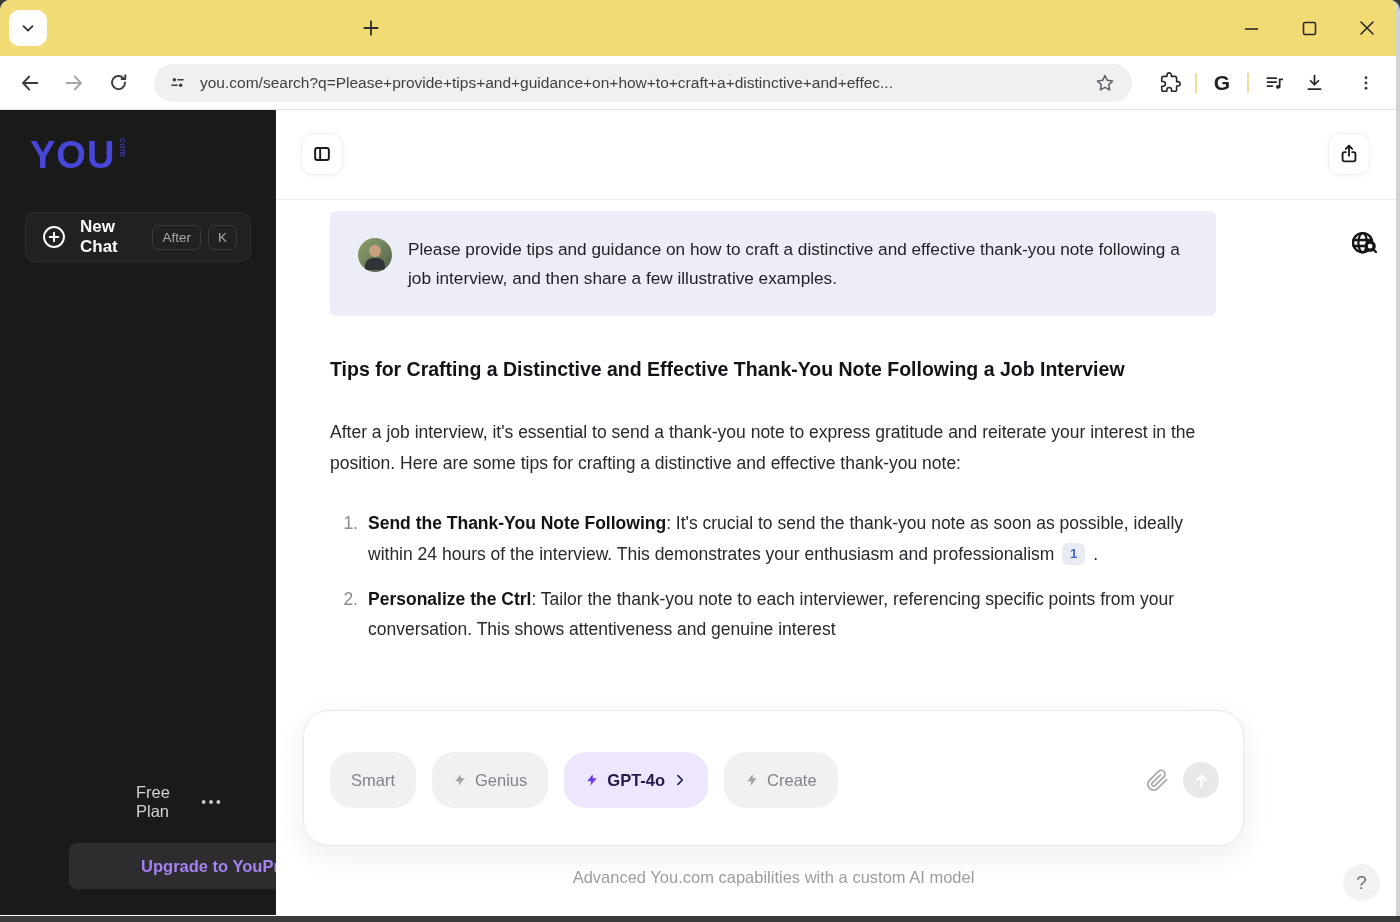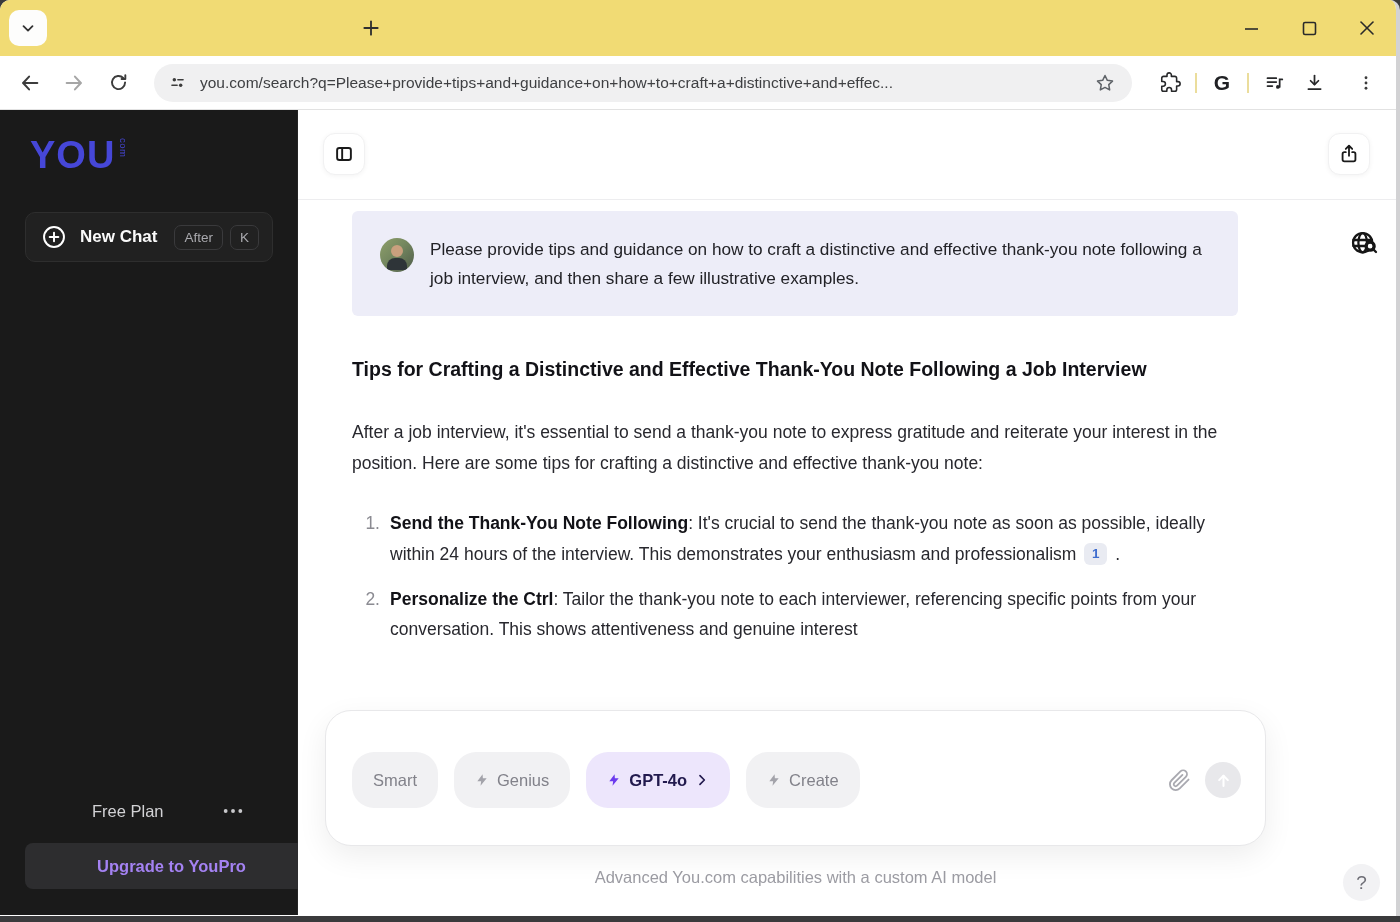--- a/index.html
+++ b/index.html
@@ -45,32 +45,32 @@
   .tool-icon { width:40px; height:40px; border:none; background:transparent; display:flex; align-items:center;
              justify-content:center; border-radius:50%; cursor:pointer; color:#27282A; }
   .g-glyph { font-size:21px; font-weight:700; color:#202124; }
   .tb-divider { width:2px; height:20px; background:#EBDD9C; margin:0 5px; }
   .kebab { margin-left:12px; }
 
   
   .app { display:flex; height:805px; }
 
   
-  .sidebar { width:298px; background:#1A1A1A; display:flex; flex-direction:column; flex-shrink:0;
+  .sidebar { width:276px; background:#1A1A1A; display:flex; flex-direction:column; flex-shrink:0;
              box-shadow:inset -1px 0 0 #242424; }
   .logo { display:flex; margin:26px 0 0 30px; cursor:pointer; }
   .logo-text { font-size:38px; font-weight:700; letter-spacing:1px; color:#4647D8; line-height:1; }
   .logo-suffix { writing-mode:vertical-rl; font-size:9.5px; letter-spacing:.5px; color:#4647D8; margin:2px 0 0 3px; }
   .new-chat { margin:38px 25px 0; height:50px; border-radius:10px; background:#212121; border:1px solid #2E2E2E;
              display:flex; align-items:center; padding:0 13px 0 15px; cursor:pointer; }
   .new-chat-label { flex:1; text-align:left; margin-left:13px; font-size:17px; font-weight:700; color:#FAFAFA; }
   .keys { display:flex; gap:7px; }
   .keys kbd { font-family:"Liberation Sans", sans-serif; border:1.5px solid #3A3A3C; border-radius:7px;
              color:#A9A9AE; font-size:13.5px; padding:4px 9px; background:transparent; }
-  .sidebar-bottom { margin-top:auto; }
+  .sidebar-bottom { margin-top:auto;padding-left:44px; }
   .plan-row { display:flex; align-items:center; justify-content:space-between; padding:0 48px 0 92px; }
   .plan-label { font-size:16.5px; color:#D2D2D5; }
   .plan-menu { border:none; background:transparent; cursor:pointer; padding:6px; }
   .upgrade { margin:22px 25px 26px; height:46px; border-radius:8px; background:#2D2D2F; border:none;
              font-size:16.5px; font-weight:700; color:#A482F2; cursor:pointer; display:block; width:293px; }
 
   
   .main { flex:1; position:relative; background:#fff; }
   .main-topbar { height:90px; border-bottom:1px solid #EDEDEF; position:relative; }
   .icon-sq { position:absolute; width:42px; height:42px; border-radius:12px; background:#fff;

